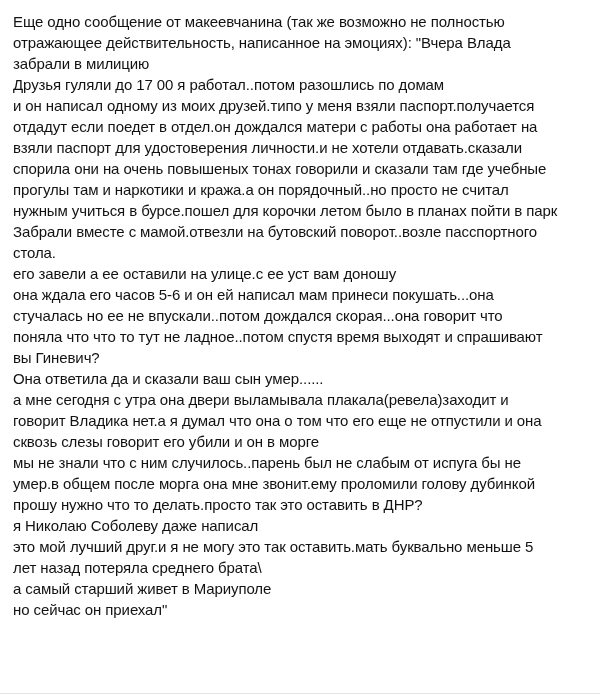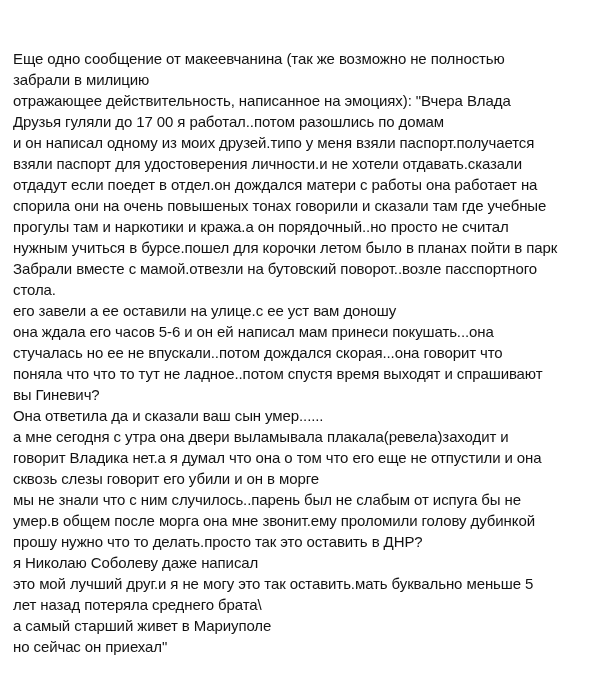--- a/index.html
+++ b/index.html
@@ -18,47 +18,46 @@
     height: 695px;
     background: #ffffff;
   }
   .message-text {
     padding: 11px 8px 0 13px;
     font-family: "Liberation Sans", "DejaVu Sans", sans-serif;
     font-size: 15px;
     line-height: 21px;
     letter-spacing: -0.1px;
     color: #121212;
-    margin-top: 37px;
   }
   .line {
     white-space: pre;
     height: 21px;
     overflow: hidden;
   }
   .divider {
     position: absolute;
     left: 0;
     right: 0;
     bottom: 1px;
     height: 1px;
   }
 </style>
 </head>
 <body>
 
 <div class="page" style="background: rgb(255, 255, 255);">
   <div class="message-text" style="color: rgb(18, 18, 18);">
       <div class="line">Еще одно сообщение от макеевчанина (так же возможно не полностью</div>
+      <div class="line">отражающее действительность, написанное на эмоциях): "Вчера Влада</div>
       <div class="line">забрали в милицию</div>
-      <div class="line">отражающее действительность, написанное на эмоциях): "Вчера Влада</div>
       <div class="line">Друзья гуляли до 17 00 я работал..потом разошлись по домам</div>
       <div class="line">и он написал одному из моих друзей.типо у меня взяли паспорт.получается</div>
+      <div class="line">отдадут если поедет в отдел.он дождался матери с работы она работает на</div>
       <div class="line">взяли паспорт для удостоверения личности.и не хотели отдавать.сказали</div>
-      <div class="line">отдадут если поедет в отдел.он дождался матери с работы она работает на</div>
       <div class="line">спорила они на очень повышеных тонах говорили и сказали там где учебные</div>
       <div class="line">прогулы там и наркотики и кража.а он порядочный..но просто не считал</div>
       <div class="line">нужным учиться в бурсе.пошел для корочки летом было в планах пойти в парк</div>
       <div class="line">Забрали вместе с мамой.отвезли на бутовский поворот..возле пасспортного</div>
       <div class="line">стола.</div>
       <div class="line">его завели а ее оставили на улице.с ее уст вам доношу</div>
       <div class="line">она ждала его часов 5-6 и он ей написал мам принеси покушать...она</div>
       <div class="line">стучалась но ее не впускали..потом дождался скорая...она говорит что</div>
       <div class="line">поняла что что то тут не ладное..потом спустя время выходят и спрашивают</div>
       <div class="line">вы Гиневич?</div>

